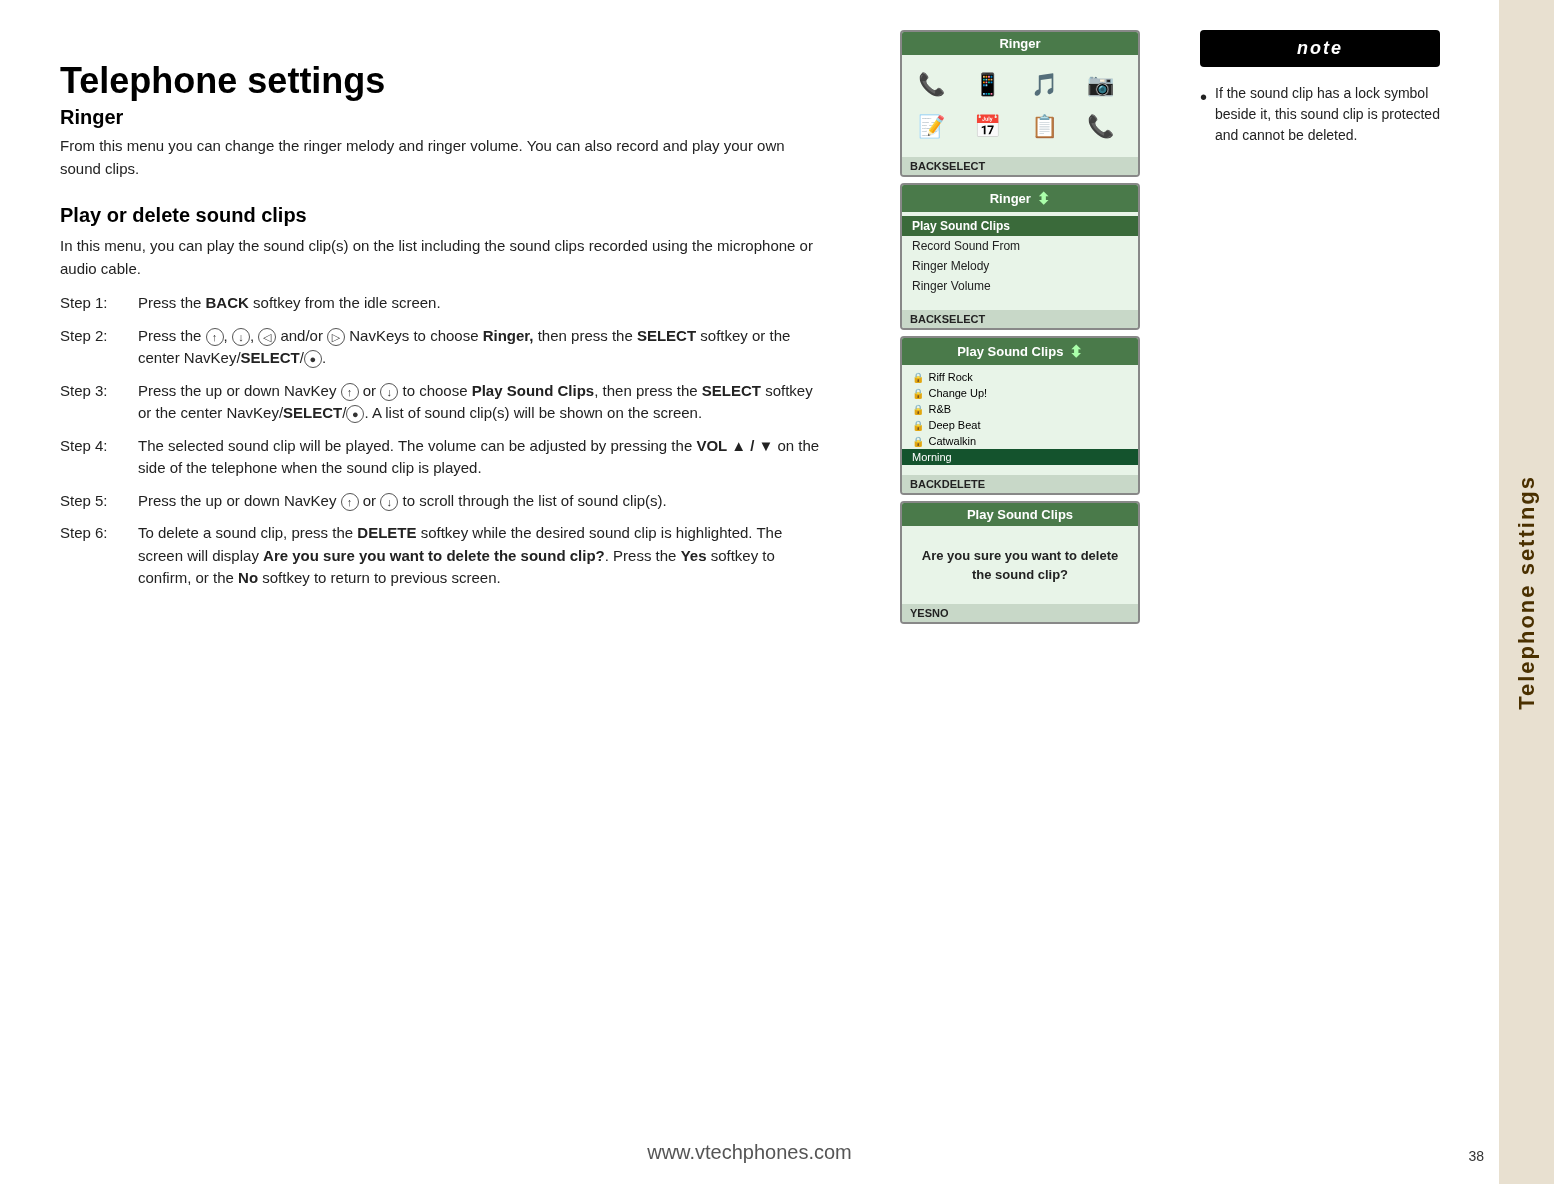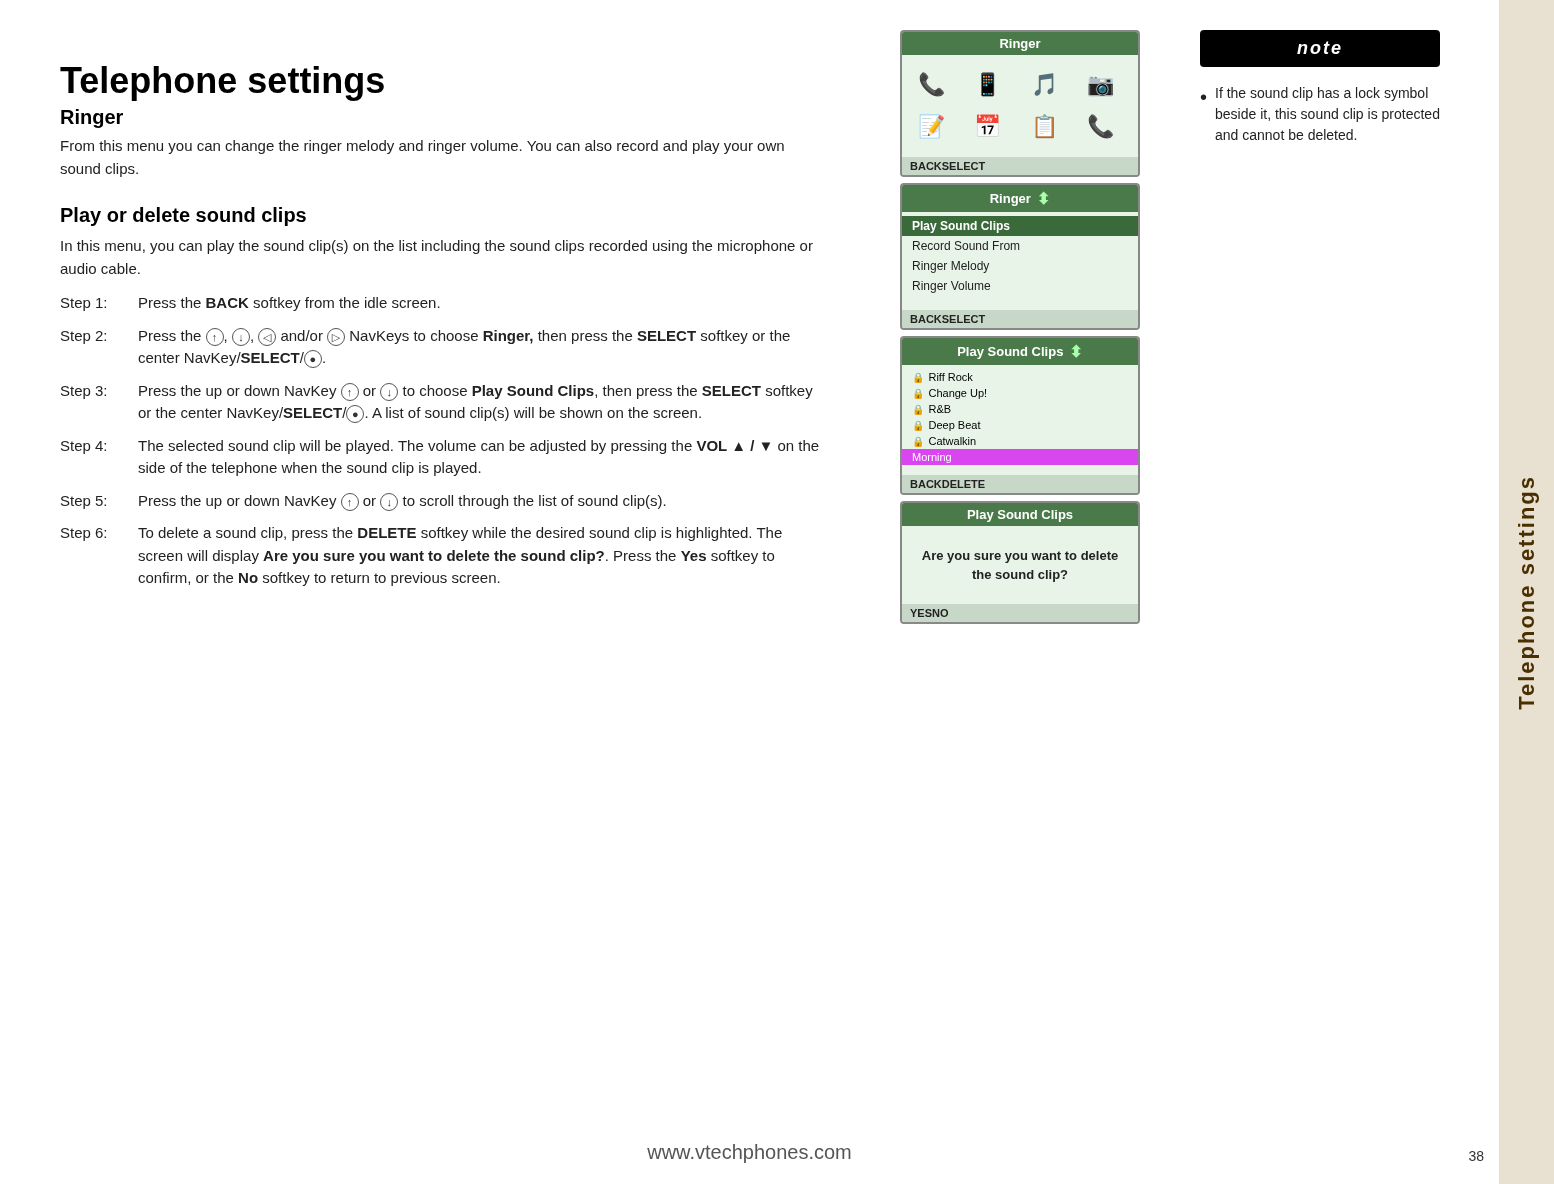--- a/index.html
+++ b/index.html
@@ -231,21 +231,21 @@
 
     
     .sound-list-item {
       padding: 2px 10px;
       font-size: 11px;
       display: flex;
       align-items: center;
       gap: 4px;
     }
     .sound-list-item.selected-item {
-      background: #d946ef;
+      background: #14532d;
       color: white;
     }
     .lock-icon {
       font-size: 10px;
       color: #555;
     }
 
     
     .delete-confirm {
       padding: 12px 10px;

